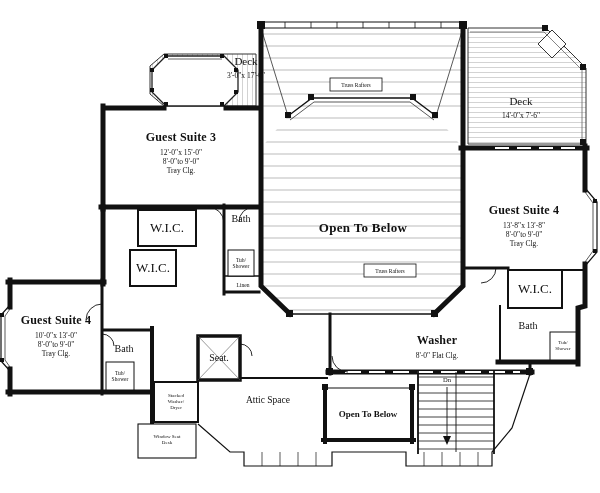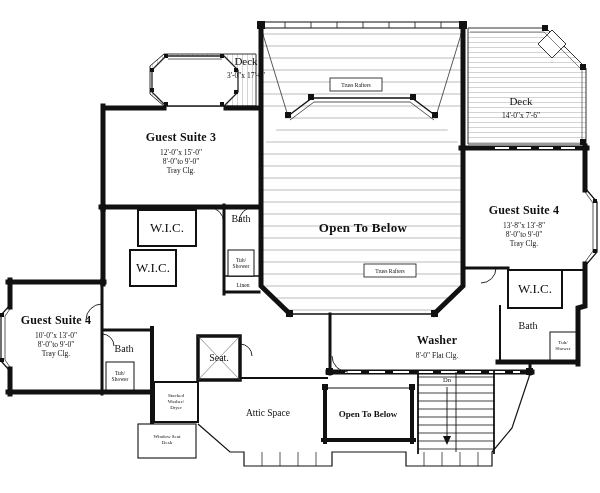--- a/index.html
+++ b/index.html
@@ -207,21 +207,21 @@
 
   <div class="lbl room-name-sm" style="left:124px;top:349px">Bath</div>
   <div class="lbl micro multiline" style="left:120px;top:376px">Tub/
 Shower</div>
 
   <div class="lbl room-name-sm" style="left:219px;top:358px">Seat.</div>
 
   <div class="lbl room-name" style="left:437px;top:340px">Washer</div>
   <div class="lbl dims" style="left:437px;top:355px">8'-0" Flat Clg.</div>
 
-  <div class="lbl attic" style="left:268px;top:414px">Attic Space</div>
+  <div class="lbl attic" style="left:268px;top:401px">Attic Space</div>
   <div class="lbl otb-sm" style="left:368px;top:414px">Open To Below</div>
 
   <div class="lbl nano multiline" style="left:176px;top:402px">Stacked
 Washer/
 Dryer</div>
   <div class="lbl nano multiline" style="left:167px;top:440px">Window Seat
 Desk</div>
 
   <div class="lbl room-name-sm" style="left:528px;top:326px">Bath</div>
   <div class="lbl nano multiline" style="left:563px;top:346px">Tub/

